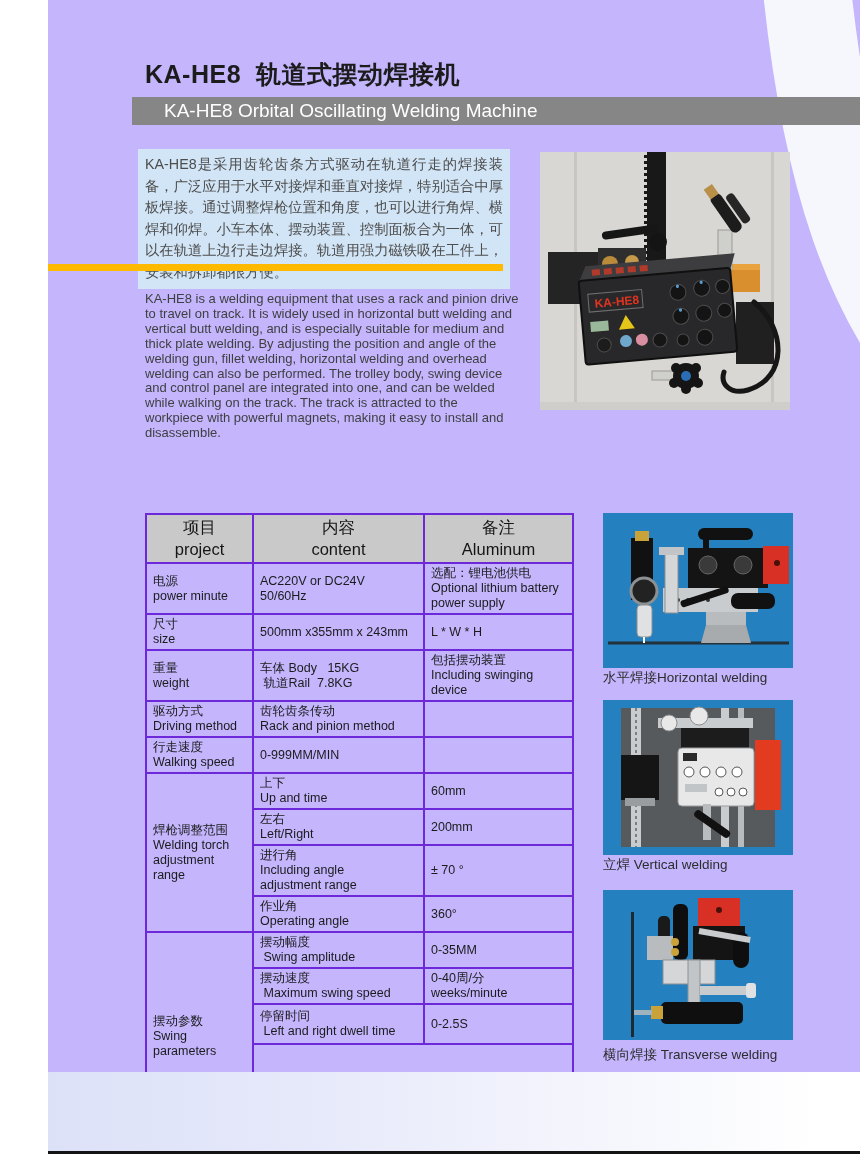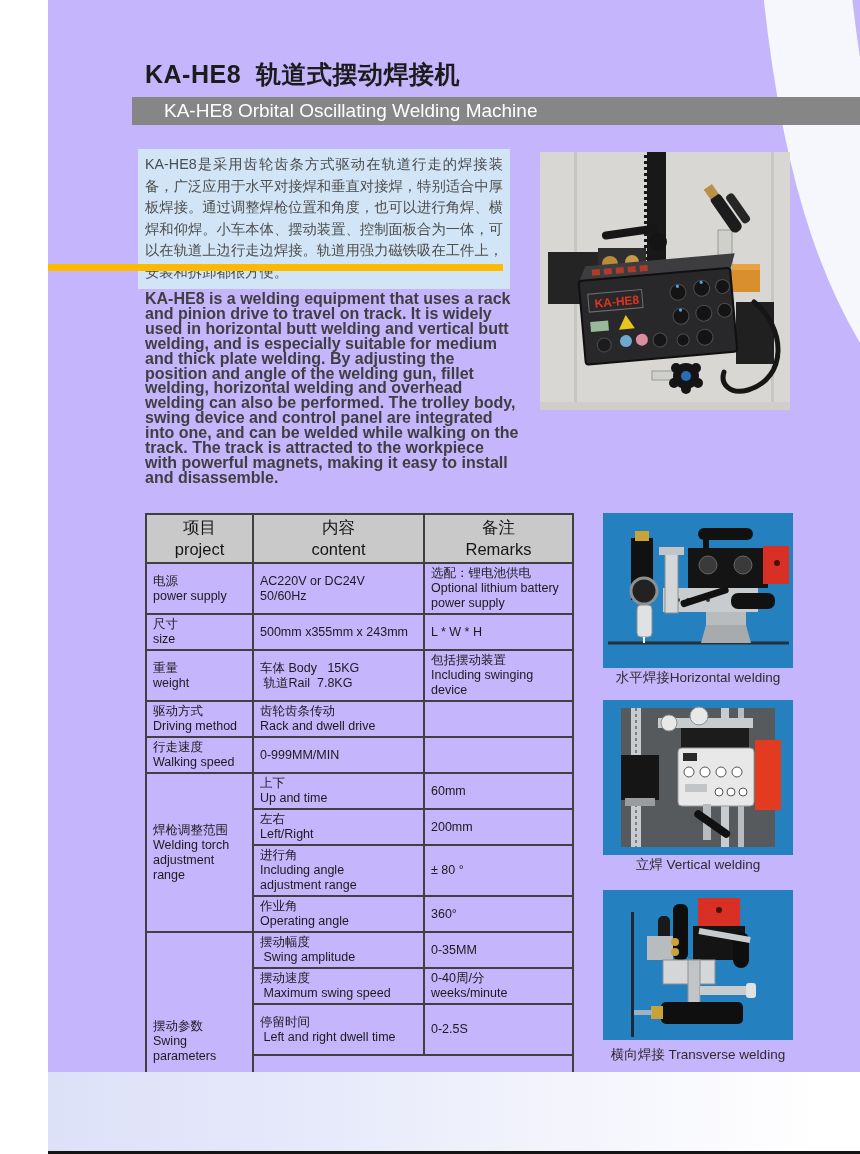--- a/index.html
+++ b/index.html
@@ -7,36 +7,36 @@
         font-family:"Liberation Sans","DejaVu Sans",sans-serif;color:#222;margin-left:48px;}
   .swoosh{position:absolute;inset:0;z-index:0;pointer-events:none;}
   .layer{position:absolute;z-index:1;}
 
   .title{left:97px;top:58px;font-size:25px;font-weight:bold;color:#1c1c1c;letter-spacing:.5px;white-space:pre;}
   .banner{left:84px;top:97px;width:774px;height:28px;background:#868686;color:#fff;
           font-size:19px;line-height:28px;padding-left:32px;box-sizing:border-box;white-space:nowrap;}
   .zh-intro{left:90px;top:149px;width:372px;background:#d2e5f6;color:#4d4d4d;
             font-size:14.3px;line-height:21.6px;padding:5px 7px;box-sizing:border-box;text-align:justify;}
   .yellow-bar{left:0;top:264px;width:455px;height:7px;background:#ffba00;}
-  .en-intro{left:97px;top:292px;width:374px;color:#3f3f3f;font-size:16px;line-height:14.9px;text-align:left;font-weight:bold;}
+  .en-intro{left:97px;top:292px;width:374px;color:#3f3f3f;font-size:13px;line-height:14.9px;text-align:left;}
 
   .photo{left:492px;top:152px;width:250px;height:258px;}
   .photo svg{display:block;}
 
   table.spec{position:absolute;left:97px;top:513px;width:427px;z-index:1;
              border-collapse:collapse;table-layout:fixed;}
-  table.spec th,table.spec td{border:2px solid #404040;padding:2px 6px;vertical-align:middle;
+  table.spec th,table.spec td{border:2px solid #6d28d9;padding:2px 6px;vertical-align:middle;
              font-size:12.5px;line-height:1.2;color:#1b1b1b;white-space:pre-wrap;overflow:hidden;}
   table.spec th{background:#c9c9c9;font-size:16.5px;line-height:1.3;font-weight:normal;text-align:center;color:#161616;}
   .mode-cell{display:flex;align-items:center;justify-content:space-between;gap:6px;}
   .mode-cell .waves{display:flex;align-items:center;gap:7px;padding-right:4px;}
   .waves svg{display:block;}
 
   .gallery-img{left:555px;width:190px;}
-  .caption{left:555px;width:190px;text-align:center;font-size:13.5px;color:#2d2d2d;white-space:nowrap;}
+  .caption{left:555px;width:190px;font-size:13.5px;color:#2d2d2d;white-space:nowrap;}
 
   .bottom-strip{left:0;top:1072px;width:860px;height:79px;
     background:linear-gradient(90deg,#dde1f8 0%,#e6e9fa 30%,#f3f4fc 60%,#ffffff 90%);}
   .bottom-line{left:0;top:1151px;width:860px;height:3px;background:#141414;}
 </style>
 </head>
 <body>
 
 <div class="page">
 
@@ -127,25 +127,25 @@
         <col style="width:171px">
         <col style="width:149px">
       </colgroup>
     <tbody>
         <tr style="height:49px">
       <th>项目
 project</th>
       <th>内容
 content</th>
       <th>备注
-Remarks</th>
+Aluminum</th>
     </tr>
     <tr style="height:48px">
       <td>电源
-power supply</td>
+power minute</td>
       <td>AC220V or DC24V
 50/60Hz</td>
       <td>选配：锂电池供电
 Optional lithium battery
 power supply</td>
     </tr>
     <tr style="height:33px">
       <td>尺寸
 size</td>
       <td>500mm x355mm x 243mm</td>
@@ -157,21 +157,21 @@
       <td>车体 Body   15KG
  轨道Rail  7.8KG</td>
       <td>包括摆动装置
 Including swinging
 device</td>
     </tr>
     <tr style="height:30px">
       <td>驱动方式
 Driving method</td>
       <td>齿轮齿条传动
-Rack and dwell drive</td>
+Rack and pinion method</td>
       <td></td>
     </tr>
     <tr style="height:30px">
       <td>行走速度
 Walking speed</td>
       <td>0-999MM/MIN</td>
       <td></td>
     </tr>
     <tr style="height:30px">
       <td rowspan="4">焊枪调整范围
@@ -184,42 +184,42 @@
     </tr>
     <tr style="height:30px">
       <td>左右
 Left/Right</td>
       <td>200mm</td>
     </tr>
     <tr style="height:45px">
       <td>进行角
 Including angle
 adjustment range</td>
-      <td>± 80 °</td>
+      <td>± 70 °</td>
     </tr>
     <tr style="height:30px">
       <td>作业角
 Operating angle</td>
       <td>360°</td>
     </tr>
     <tr style="height:30px">
       <td rowspan="4">摆动参数
 Swing
 parameters</td>
       <td>摆动幅度
  Swing amplitude</td>
       <td>0-35MM</td>
     </tr>
     <tr style="height:33px">
       <td>摆动速度
  Maximum swing speed</td>
       <td>0-40周/分
 weeks/minute</td>
     </tr>
-    <tr style="height:51px">
+    <tr style="height:40px">
       <td>停留时间
  Left and right dwell time</td>
       <td>0-2.5S</td>
     </tr>
     <tr style="height:38px">
       <td colspan="2">
         <div class="mode-cell">
           <span>摆动方式
 Swinging mode selection</span>
           <span class="waves">

